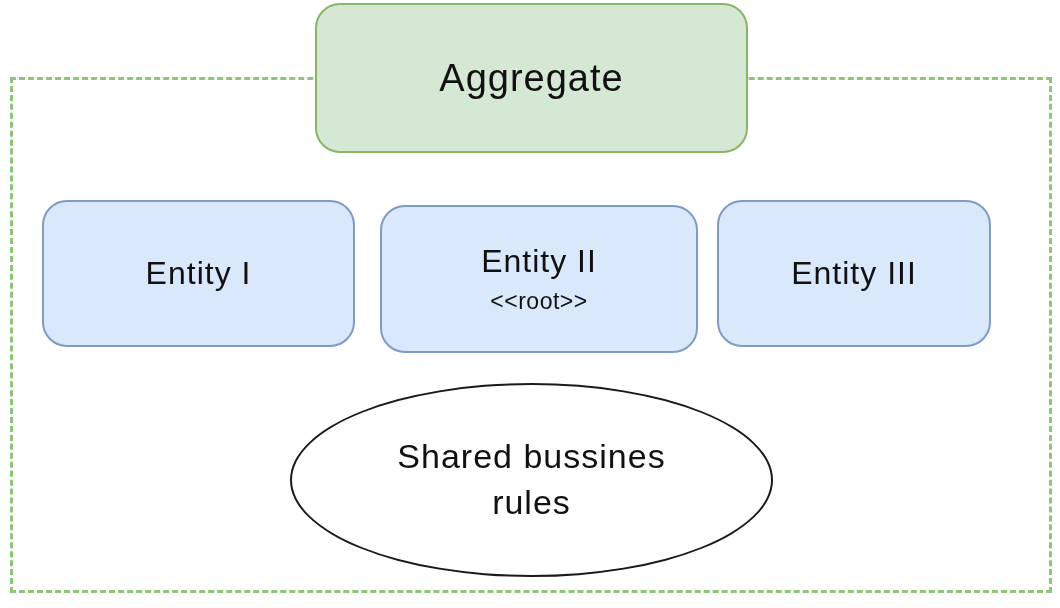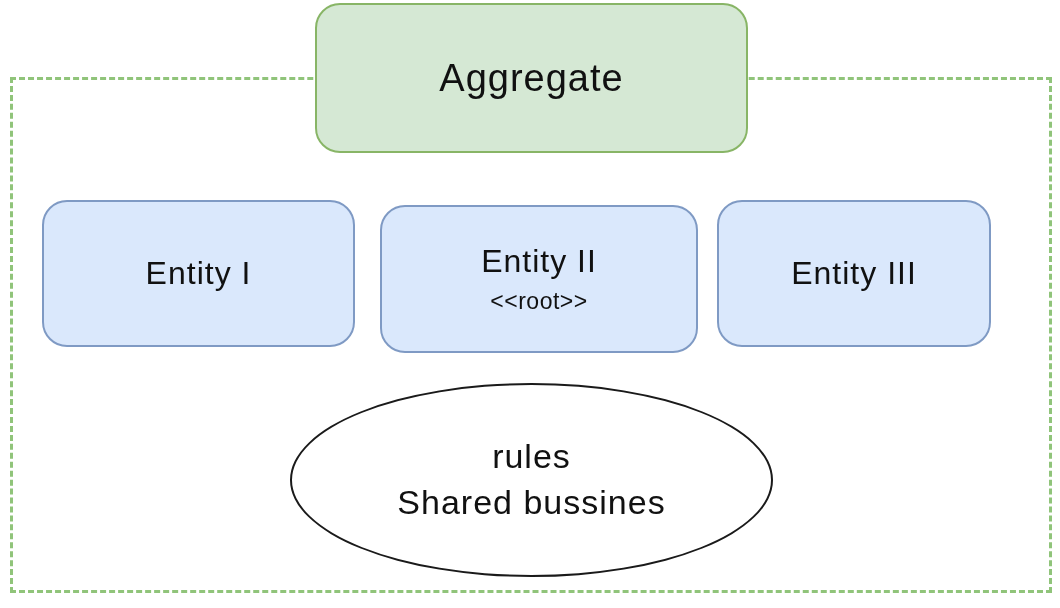--- a/index.html
+++ b/index.html
@@ -101,17 +101,17 @@
   <div class="box entity entity-2">
     <span>Entity II</span>
     <span class="stereotype">&lt;&lt;root&gt;&gt;</span>
   </div>
 
   <div class="box entity entity-3">
     <span>Entity III</span>
   </div>
 
   <div class="ellipse">
+    <div>Shared bussines</div>
     <div>rules</div>
-    <div>Shared bussines</div>
   </div>
 
 </div>
 
 </body></html>

